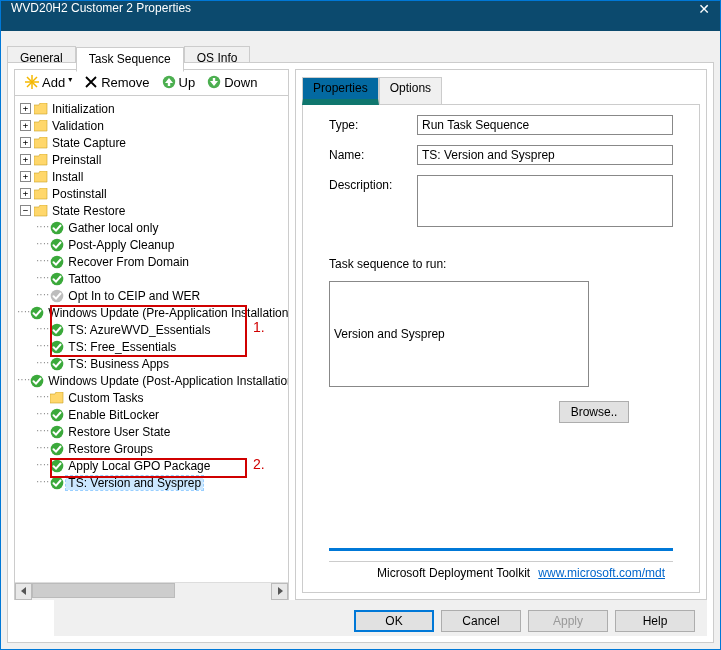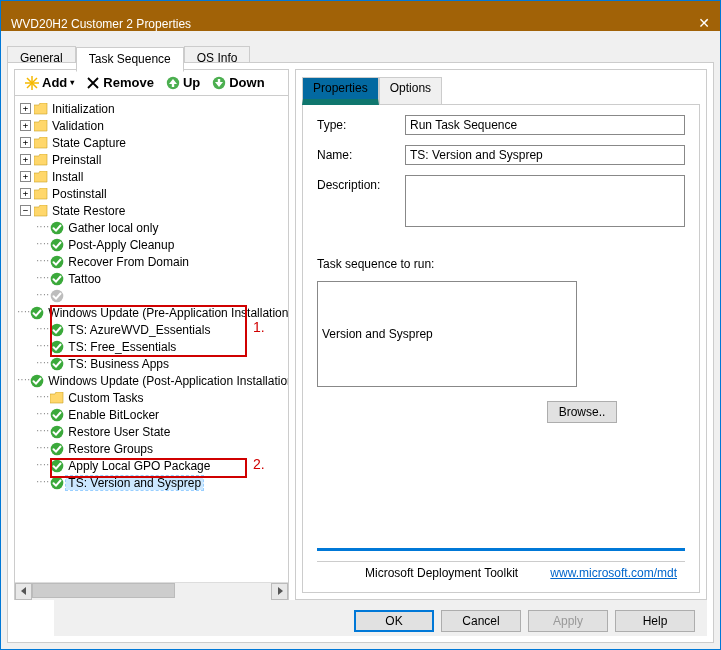--- a/index.html
+++ b/index.html
@@ -15,24 +15,24 @@
   .window {
     width: 721px;
     height: 650px;
     border: 1px solid #0078d7;
     display: flex;
     flex-direction: column;
     background: #f0f0f0;
   }
   .titlebar {
     height: 30px;
-    background: #a16207;
+    background: #0c4a6e;
     color: #fff;
     display: flex;
-    align-items: flex-end;
+    align-items: flex-start;
     padding: 0 10px;
     justify-content: space-between;
   }
   .titlebar .title { font-size: 12px; }
   .titlebar .close { font-size: 14px; font-family: Arial; cursor: pointer; }
   .topTabs {
     display: flex;
     margin: 6px 6px 0 6px;
     background: #f0f0f0;
   }
@@ -77,25 +77,23 @@
   .toolbar {
     display: flex;
     align-items: center;
     padding: 4px 6px;
     border-bottom: 1px solid #ccc;
     gap: 4px;
     font-size: 13px;
   }
   .tbBtn {
     display: flex;
-    align-items: center;
     gap: 3px;
     cursor: pointer;
     padding: 1px 4px;
-    font-weight: bold;
   }
   .tbIcon { width: 14px; height: 14px; display:inline-flex;align-items:center;justify-content:center;}
   .tree {
     flex: 1;
     overflow: auto;
     padding: 4px 2px;
     position: relative;
     white-space: nowrap;
   }
   .node {
@@ -151,21 +149,21 @@
     background:#f0f0f0;
     cursor:pointer;
     font-size:12px;
     position:relative;
     top:1px;
   }
   .propTab.active { background:#0369a1; border-bottom:6px solid #0f766e; z-index:2;}
   .propBody {
     border:1px solid #ccc;
     flex:1;
-    padding:10px 14px;
+    padding:10px 26px;
     display:flex;
     flex-direction:column;
     gap:10px;
     background:#fff;
     position: relative;
   }
   .formRow { display:flex; align-items:flex-start; gap:8px;}
   .formLabel { width:80px; font-size:12px; padding-top:3px;}
   .formInput {
     flex:1;
@@ -405,20 +403,21 @@
             </div>
             <div class="node">
               <span class="indent" style="width:19px"></span>
               <span class="dots">····</span>
               <span class="nodeIcon">
                 <svg width="14" height="14" viewBox="0 0 14 14">
                   <circle cx="7" cy="7" r="6.3" fill="#bdbdbd"></circle>
                   <path d="M3.5 7.2 L6 9.6 L10.5 4.5" stroke="#fff" stroke-width="2" fill="none" stroke-linecap="round"></path>
                 </svg>
               </span>
+              <span class="nodeLabel">Opt In to CEIP and WER</span>
             </div>
             <div class="node">
               <span class="indent" style="width:19px"></span>
               <span class="dots">····</span>
               <span class="nodeIcon">
                 <svg width="14" height="14" viewBox="0 0 14 14">
                   <circle cx="7" cy="7" r="6.3" fill="#3ba93b"></circle>
                   <path d="M3.5 7.2 L6 9.6 L10.5 4.5" stroke="#fff" stroke-width="2" fill="none" stroke-linecap="round"></path>
                 </svg>
               </span>

